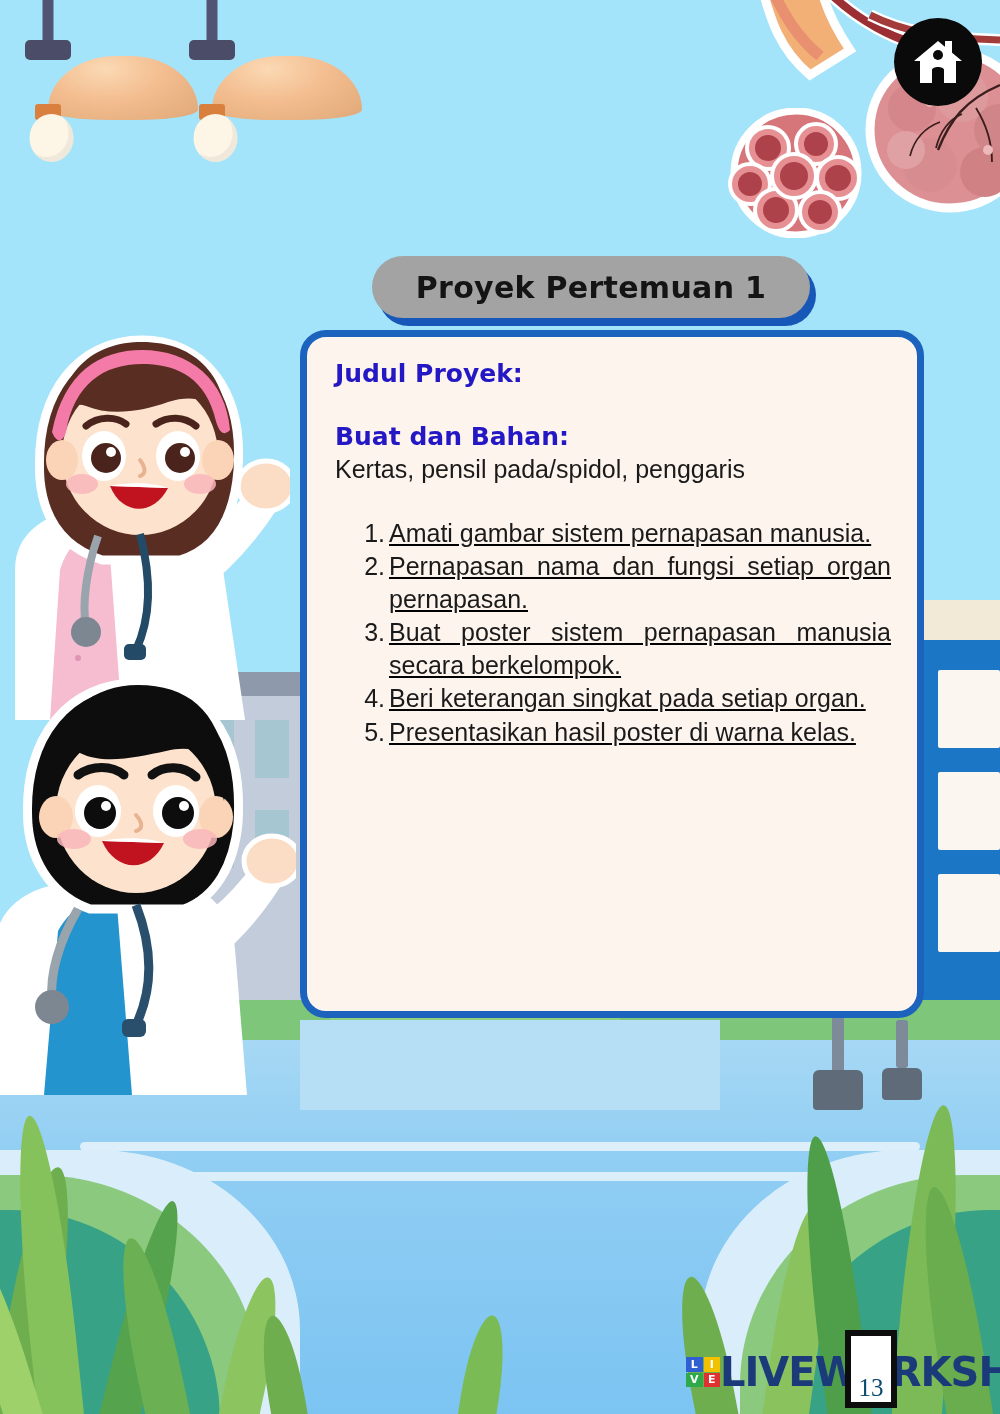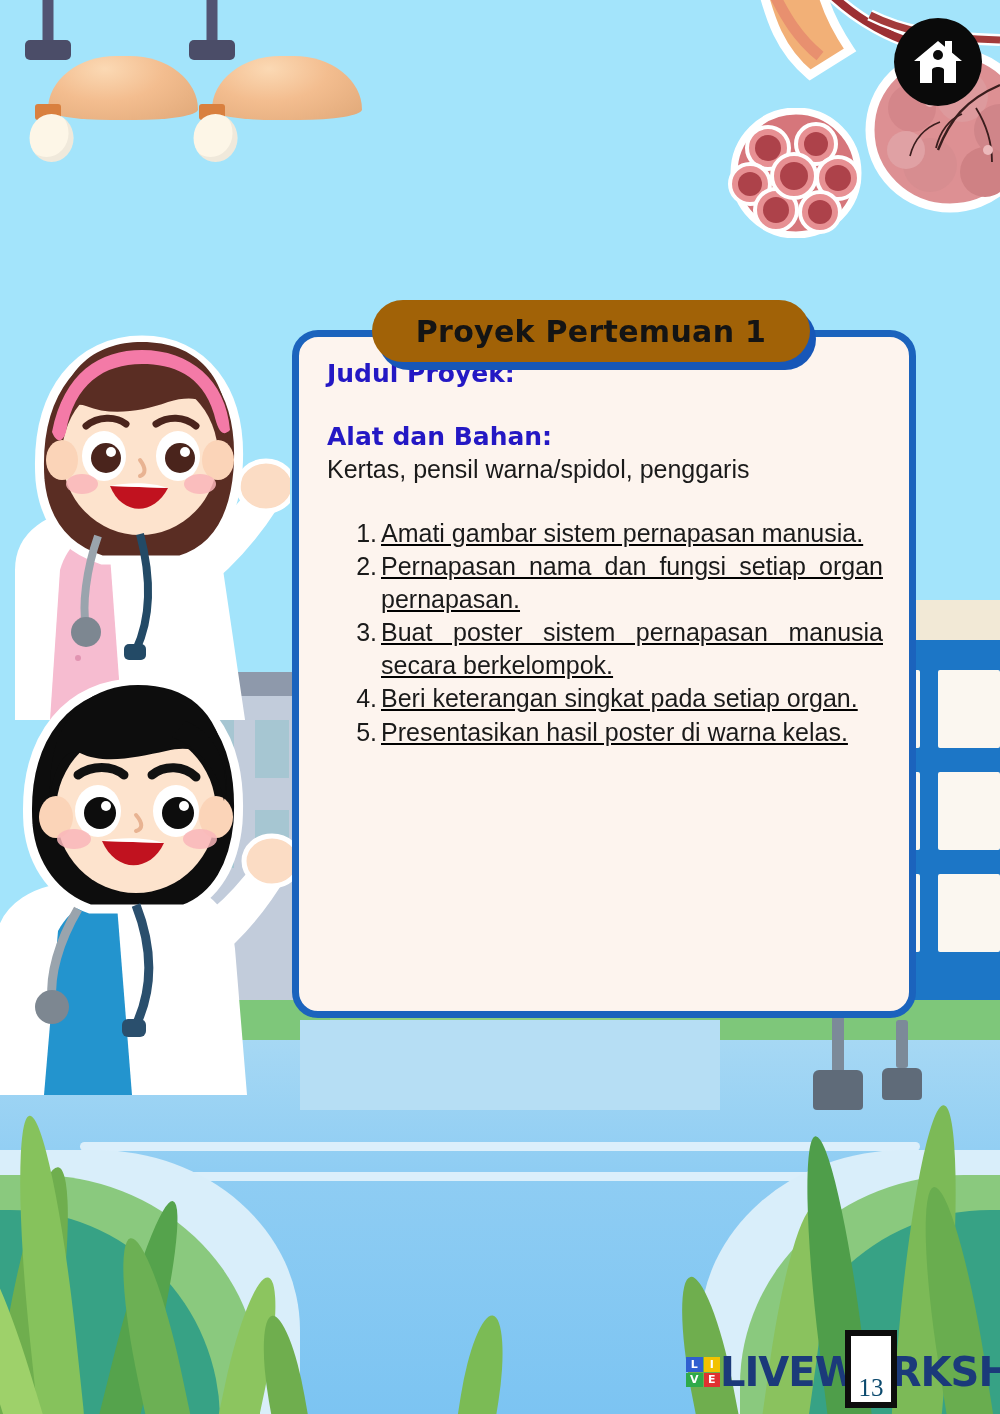--- a/index.html
+++ b/index.html
@@ -61,30 +61,30 @@
   
   .doc{position:absolute;}
 
   
   .home-btn{position:absolute;right:18px;top:18px;width:88px;height:88px;border-radius:50%;
     background:#0a0a0a;display:flex;align-items:center;justify-content:center;cursor:pointer;z-index:60;}
 
   
   .title-pill{
     position:absolute;left:372px;top:256px;width:438px;height:62px;
-    background:#a16207;border-radius:40px;
+    background:#a3a3a3;border-radius:40px;
     box-shadow:6px 8px 0 #1757b8;
-    display:flex;align-items:center;justify-content:center;z-index:42;margin-top:44px;
+    display:flex;align-items:center;justify-content:center;z-index:42;
   }
   .title-pill span{
     font-size:30px;font-weight:bold;color:#141414;letter-spacing:.3px;
     font-family:"DejaVu Sans", sans-serif;
   }
   .card{
-    position:absolute;left:292px;top:330px;width:624px;height:688px;
+    position:absolute;left:300px;top:330px;width:624px;height:688px;
     background:#fdf4ee;border:7px solid #1b63bd;border-radius:26px;
     box-sizing:border-box;z-index:40;padding:22px 26px 0 28px;
   }
   .lbl{color:#2418c4;font-weight:bold;font-size:25px;font-family:"DejaVu Sans", sans-serif;margin:0 0 2px 0;line-height:1.22;}
   .val{color:#1a1a1a;font-size:25px;margin:0;line-height:1.22;font-family:"Liberation Sans", sans-serif;}
   .gap{height:30px;}
   ol.steps{margin:2px 0 0 0;padding-left:54px;list-style:none;counter-reset:st;text-decoration:underline;}
   ol.steps li{
     counter-increment:st;position:relative;
     font-size:25px;color:#1a1a1a;line-height:1.30;text-align:justify;
@@ -349,22 +349,22 @@
 
   <div class="card">
 
     <div>
       <p class="lbl">Judul Proyek:</p>
     </div>
 
     <div class="gap"></div>
 
     <div>
-      <p class="lbl">Alat dan Bahan:</p>
-      <p class="val">Kertas, pensil warna/spidol, penggaris</p>
+      <p class="lbl">Buat dan Bahan:</p>
+      <p class="val">Kertas, pensil pada/spidol, penggaris</p>
     </div>
 
     <div class="gap"></div>
 
     <div>
       <ol class="steps">
         <li>Amati gambar sistem pernapasan manusia.</li>
         <li>Pernapasan nama dan fungsi setiap organ pernapasan.</li>
         <li>Buat poster sistem pernapasan manusia secara berkelompok.</li>
         <li>Beri keterangan singkat pada setiap organ.</li>

